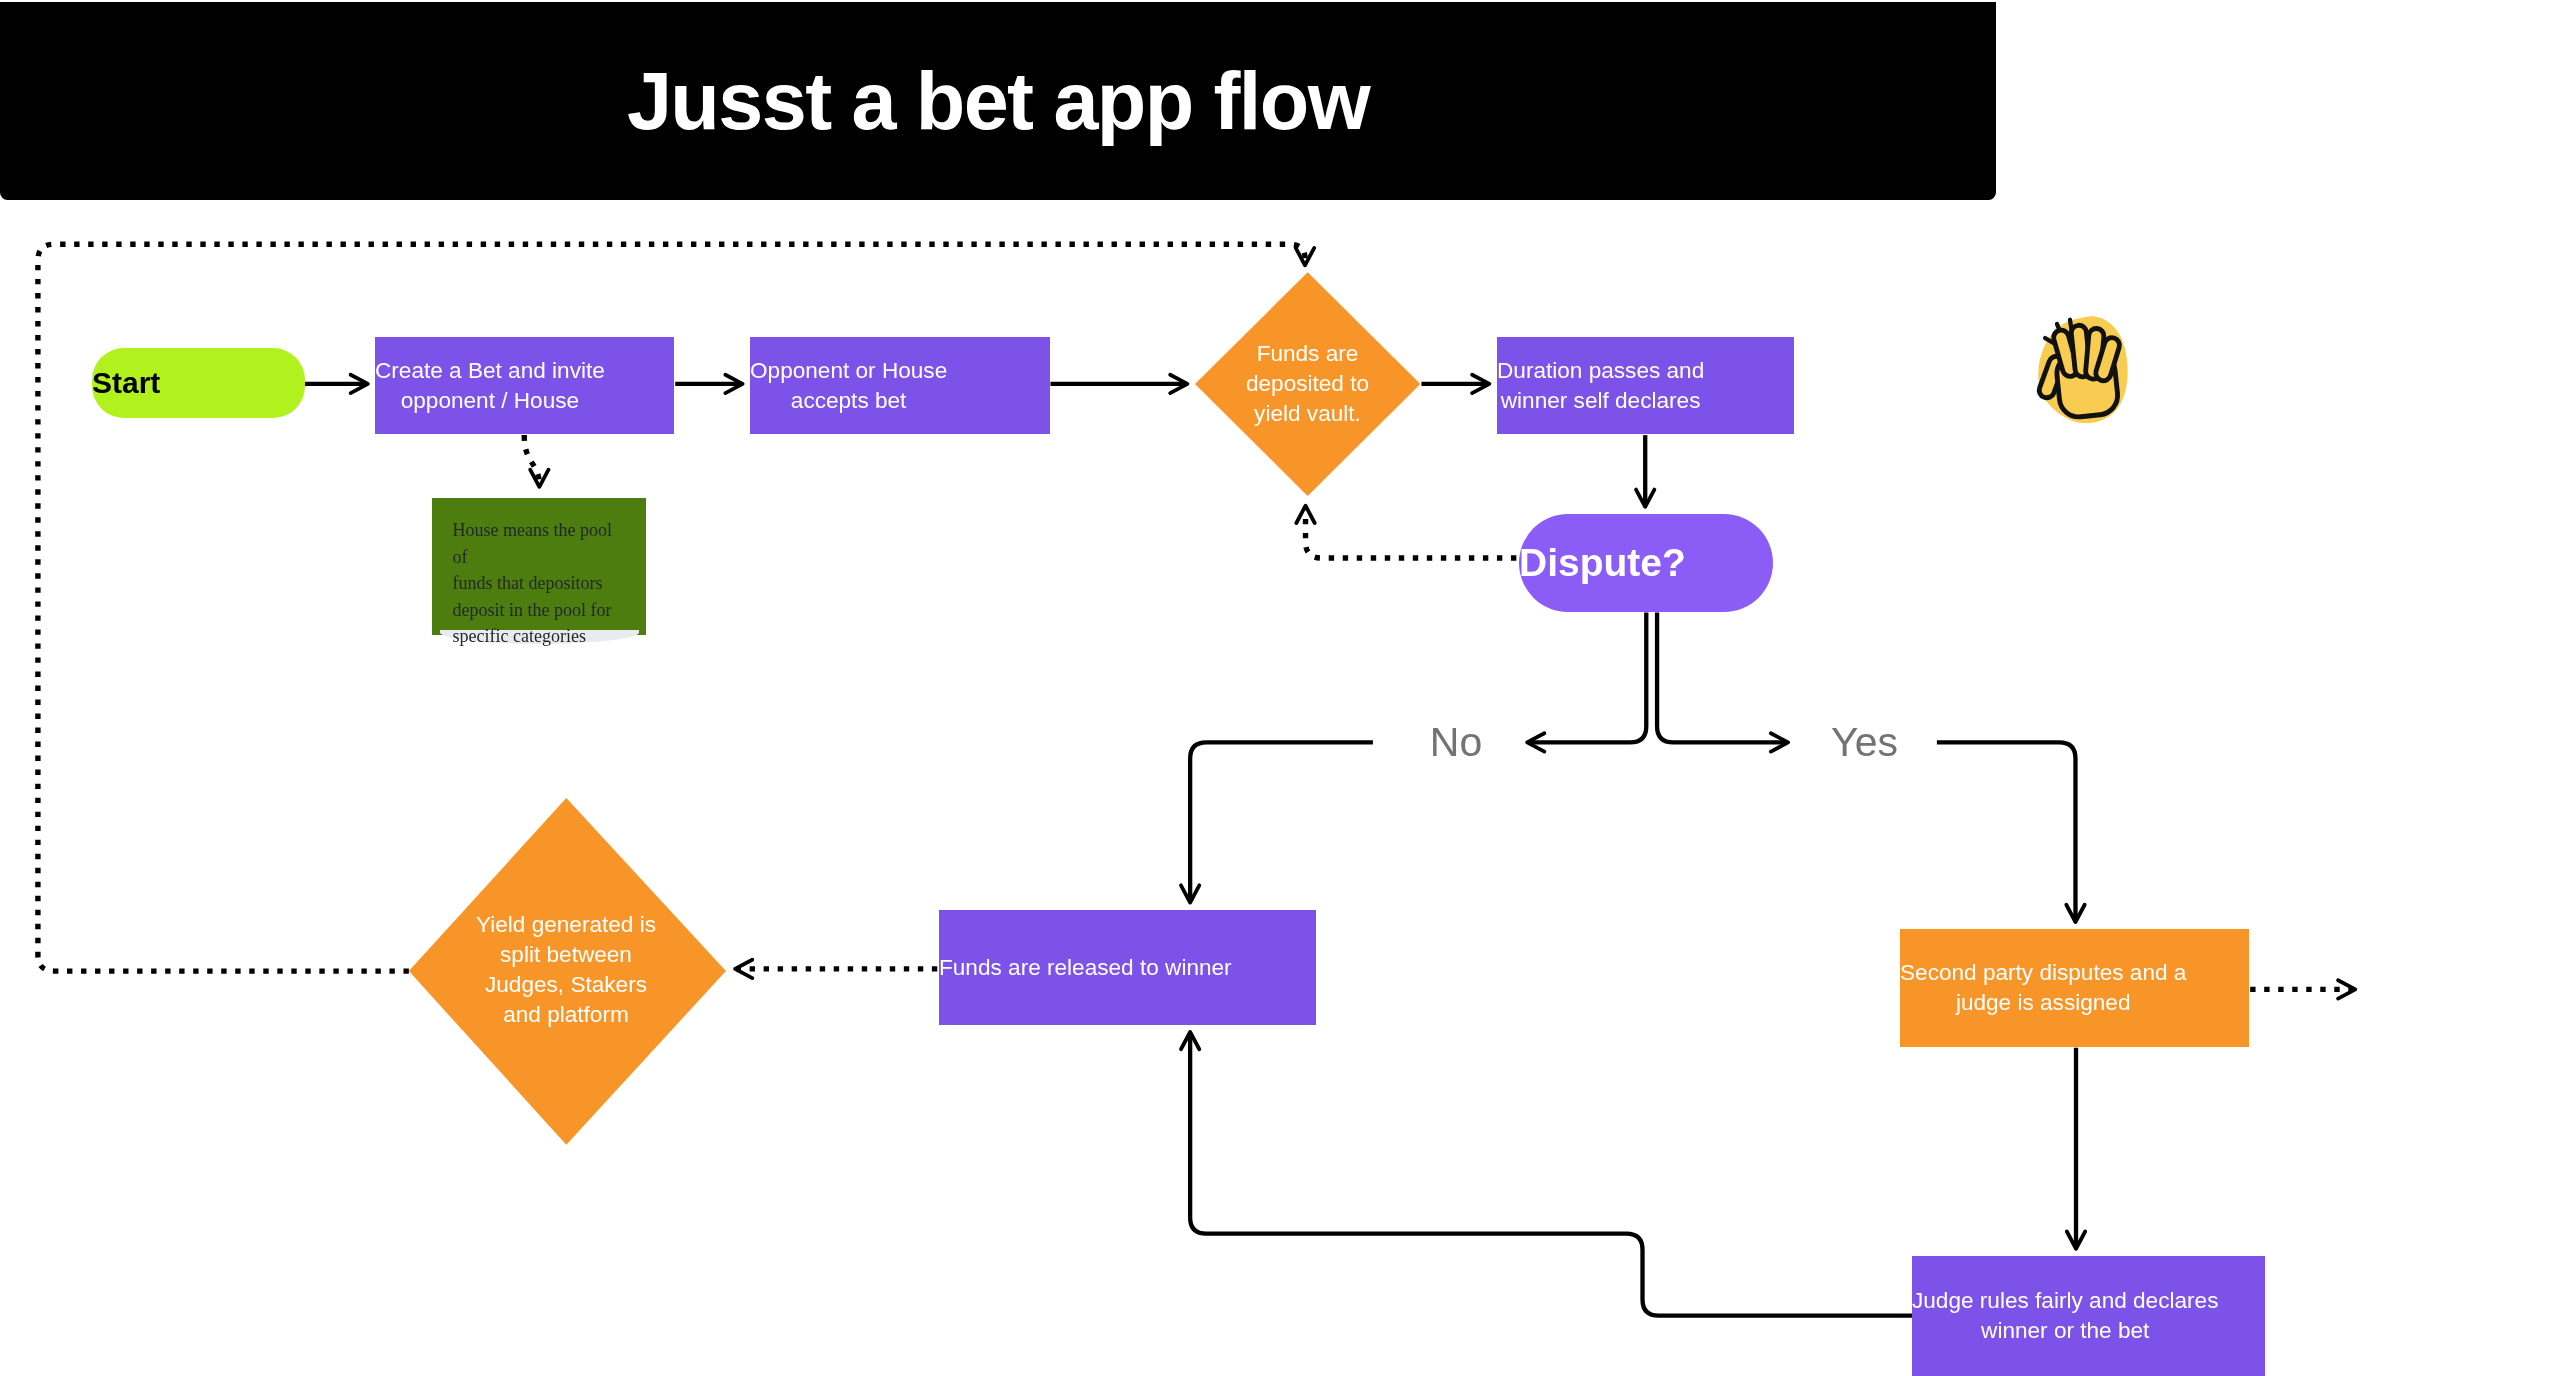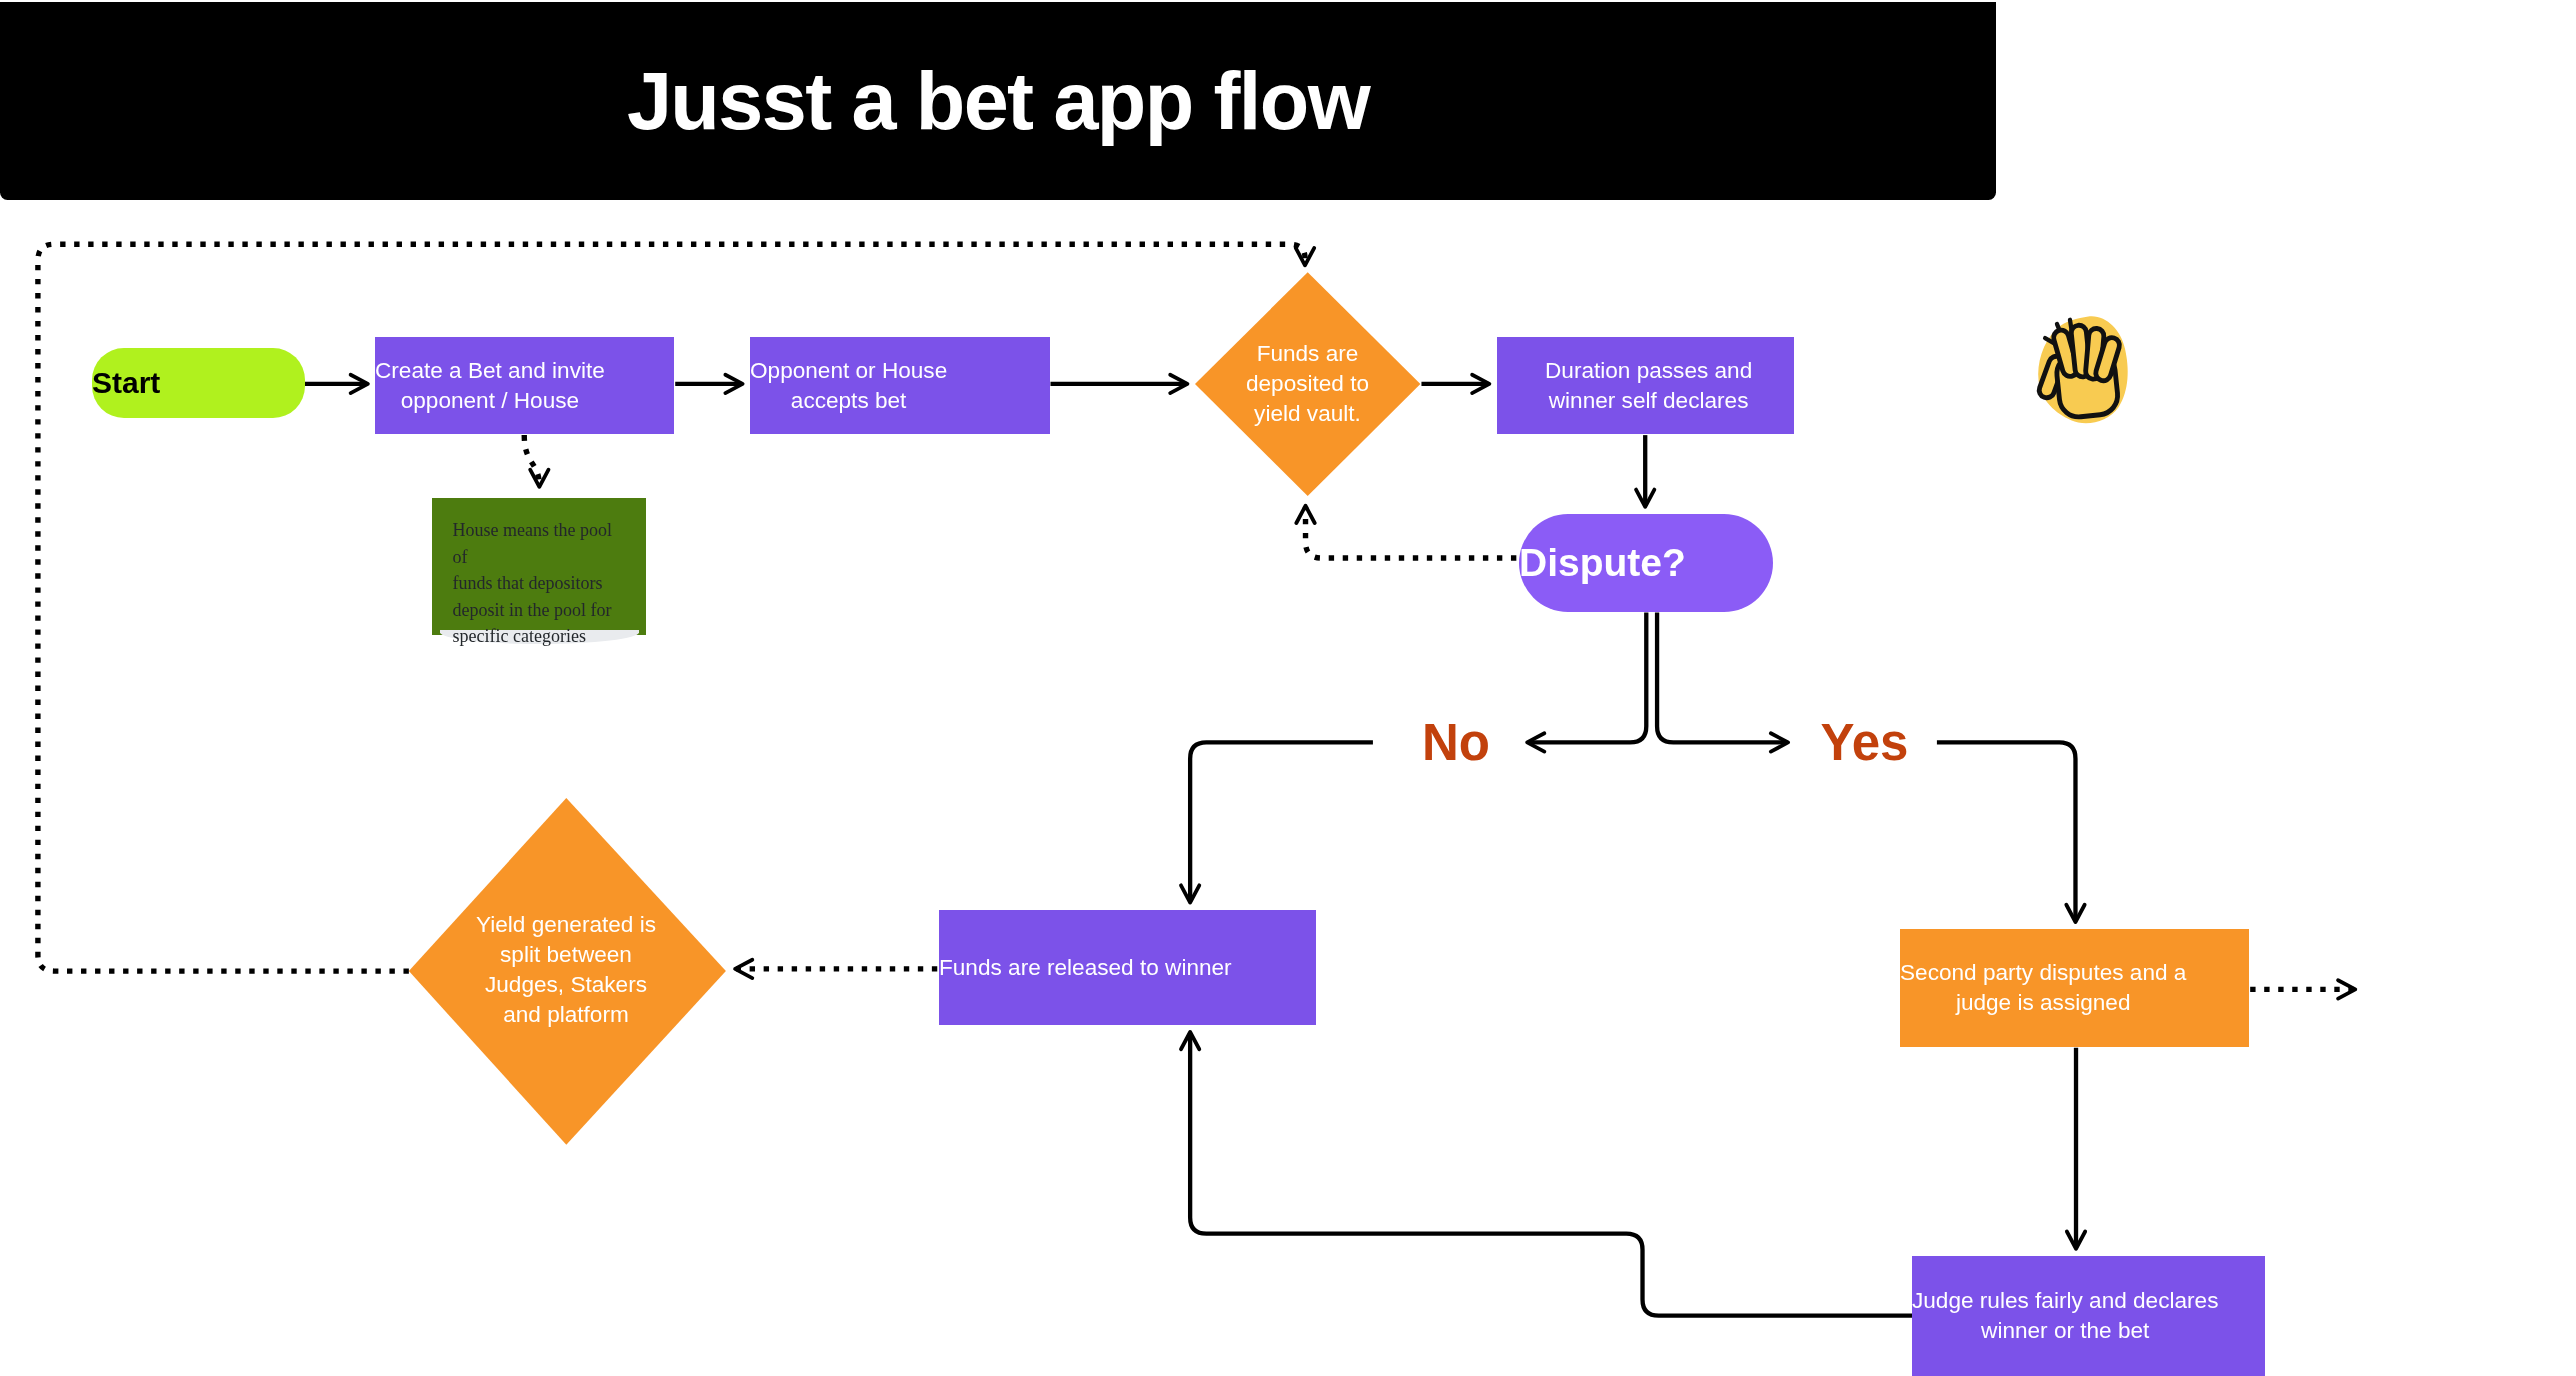--- a/index.html
+++ b/index.html
@@ -12,21 +12,21 @@
   .node{position:absolute;z-index:2;display:flex;align-items:center;justify-content:flex-start;
         text-align:center;box-sizing:border-box;}
   .node-label{white-space:pre-line;font-size:22.6px;line-height:1.32;color:#fff;font-weight:400;}
   .rect-purple{background:#7C52E9;}
   .rect-orange{background:#F89528;}
   .pill-start{background:#B0F11E;border-radius:32px;}
   .pill-start .node-label{color:#000;font-weight:700;font-size:30px;}
   .pill-dispute{background:#8b5cf6;border-radius:51px;}
   .pill-dispute .node-label{font-weight:700;font-size:39px;}
   .branch-label{position:absolute;z-index:2;display:flex;align-items:center;justify-content:center;
-        font-size:51px;font-weight:700;color:#c2410c;}
+        font-size:41px;font-weight:400;color:#737373;}
   .diamond-text{position:absolute;z-index:2;display:flex;align-items:center;justify-content:center;
         text-align:center;}
   .sticky{position:absolute;z-index:2;background:#4d7c0f;box-sizing:border-box;
           padding:19.4px 16px 10.8px 20.5px;font-family:"Liberation Serif",serif;}
   .sticky::after{content:"";position:absolute;left:7.5px;right:7.5px;bottom:-8.6px;height:14px;
           background:#e9ebee;border-radius:0 0 60% 60% / 0 0 100% 100%;z-index:-1;}
   .sticky-text{white-space:pre-line;font-size:18px;line-height:1.47;color:#23272b;}
   .hand{position:absolute;z-index:2;}
 </style>
 </head>
@@ -84,21 +84,21 @@
     <div class="node-label">Opponent or House
 accepts bet</div>
   </div>
 
   <div class="diamond-text" style="left:1221px;top:302px;width:173px;height:164px;">
     <div class="node-label">Funds are
 deposited to
 yield vault.</div>
   </div>
 
-  <div class="node rect-purple" style="left:1497px;top:337px;width:297px;height:97px;padding-left:48px;">
+  <div class="node rect-purple" style="left:1497px;top:337px;width:297px;height:97px;">
     <div class="node-label">Duration passes and
 winner self declares</div>
   </div>
 
   <div class="node pill-dispute" style="left:1519px;top:514px;width:254px;height:98px;">
     <div class="node-label">Dispute?</div>
   </div>
 
   <div class="branch-label" style="left:1413px;top:716px;width:86px;height:52px;">No</div>
 

